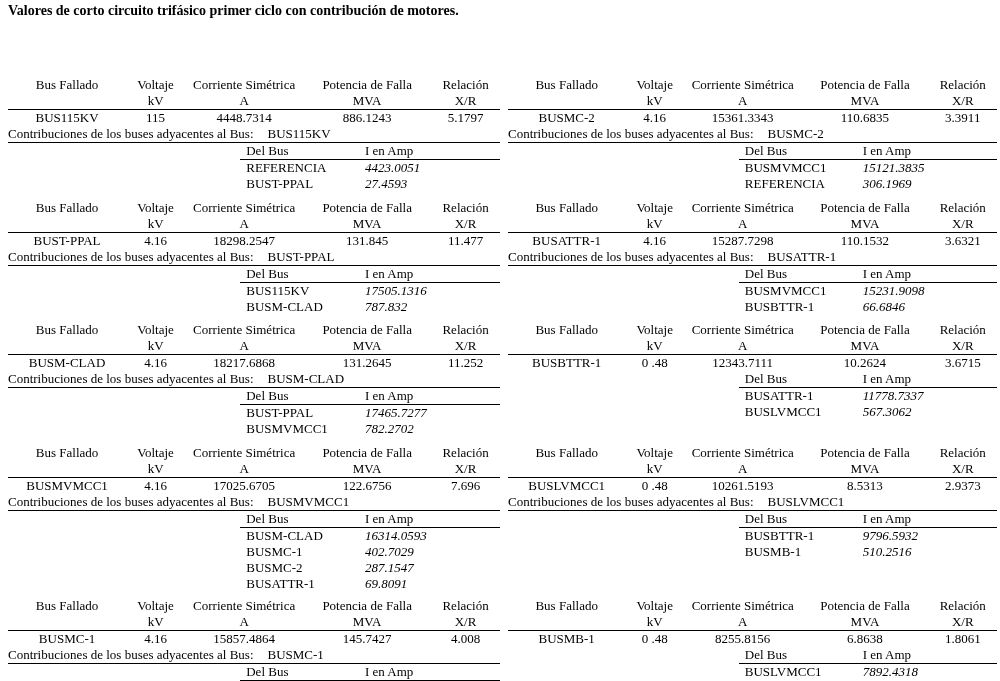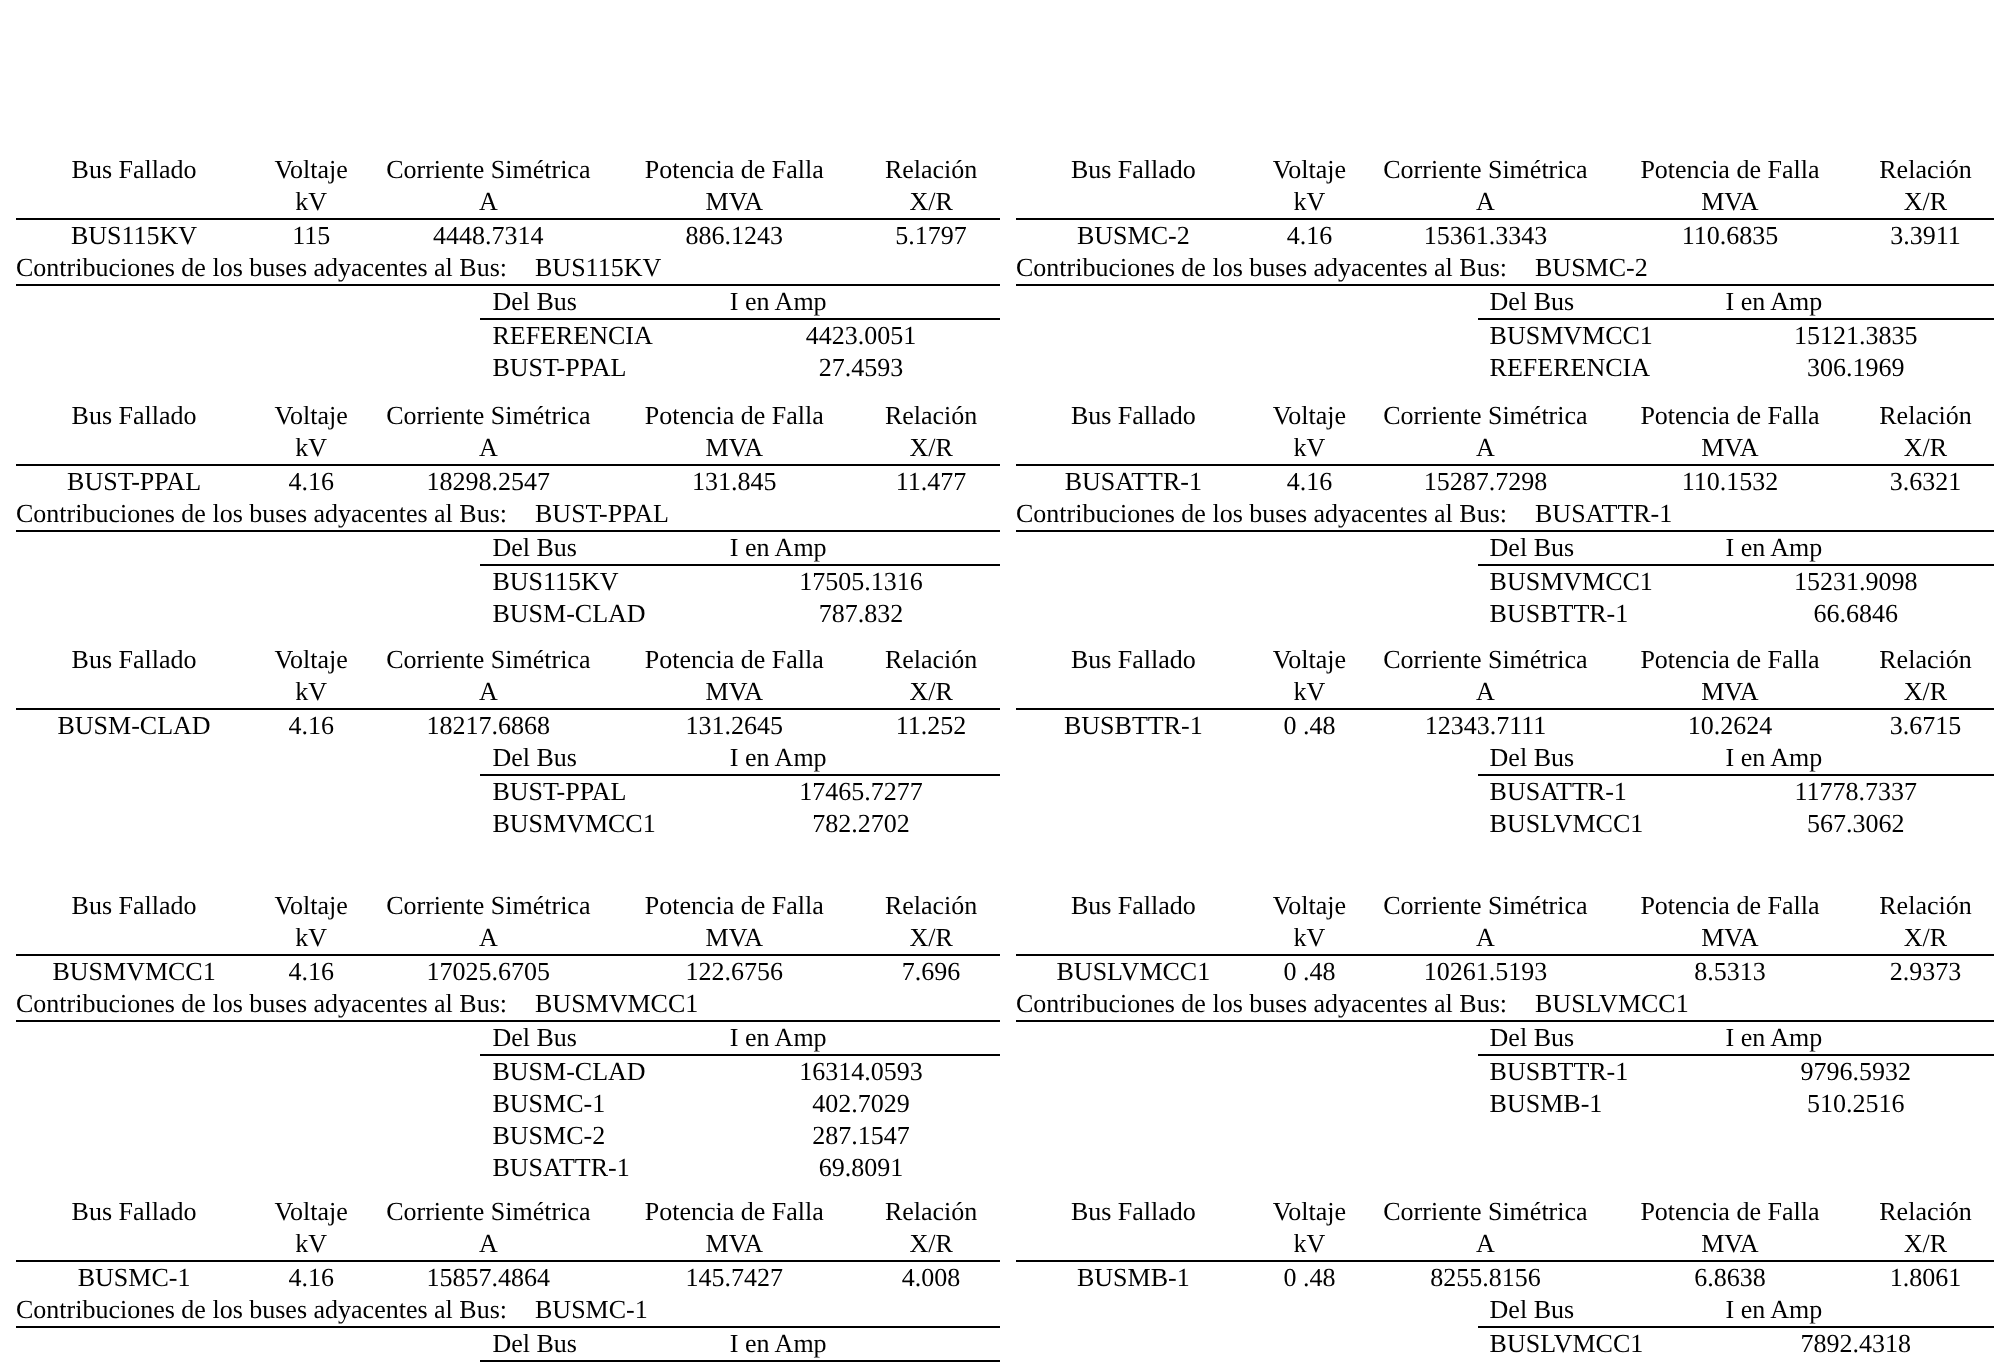--- a/index.html
+++ b/index.html
@@ -61,27 +61,28 @@
   .contrib .bus { margin-left: 14px; }
   .subtable { margin-left: 47.2%; }
   .sub-hdr {
     display: flex;
     border-bottom: 1px solid #000;
   }
   .sub-hdr .sh-bus { flex: 1; padding-left: 6px; }
   .sub-hdr .sh-amp { width: 52%; text-align: left; }
   .sub-row { display: flex; }
   .sub-row .name { flex: 1; padding-left: 6px; white-space: nowrap; }
-  .sub-row .val { width: 52%; text-align: center; padding-right: 4px; white-space: nowrap; }
+  .sub-row .val { width: 52%; text-align: left; padding-right: 4px; white-space: nowrap; font-style: italic; }
 </style>
 </head>
 <body>
 
 <div class="page">
   <div class="title-row">
+    <div class="title-left">Valores de corto circuito trifásico primer ciclo con contribución de motores.</div>
   </div>
   <div id="blocks">
       <div class="block" style="left: 8px; top: 44px; width: 492px;">
         <table class="main-table">
           <colgroup>
             <col style="width: 24%;">
             <col style="width: 12%;">
             <col style="width: 24%;">
             <col style="width: 26%;">
             <col style="width: 14%;">
@@ -201,20 +202,21 @@
             </tr>
             <tr class="data-row">
               <td>BUSM-CLAD</td>
               <td>4.16</td>
               <td>18217.6868</td>
               <td>131.2645</td>
               <td>11.252</td>
             </tr>
           </tbody>
         </table>
+        <div class="contrib"><span>Contribuciones de los buses adyacentes al Bus:</span><span class="bus">BUSM-CLAD</span></div>
         <div class="subtable">
           <div class="sub-hdr">
             <span class="sh-bus">Del Bus</span>
             <span class="sh-amp">I en Amp</span>
           </div>
           <div class="sub-row">
             <span class="name">BUST-PPAL</span>
             <span class="val">17465.7277</span>
           </div>
           <div class="sub-row">

